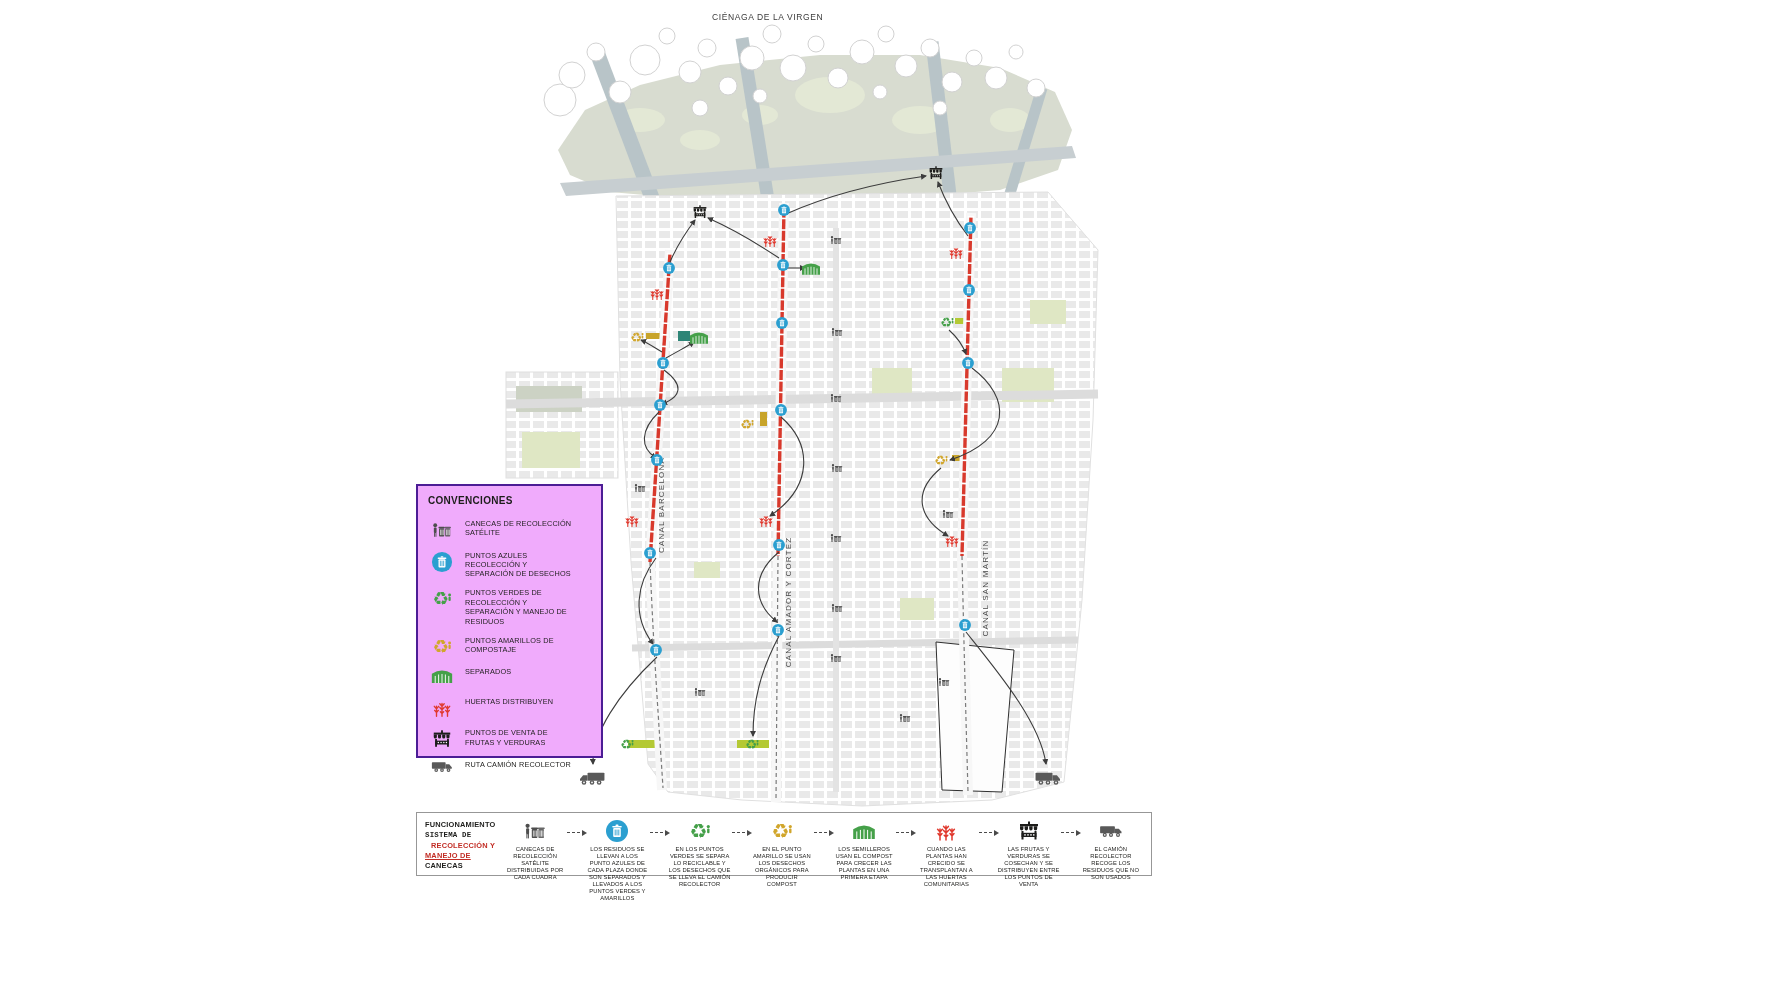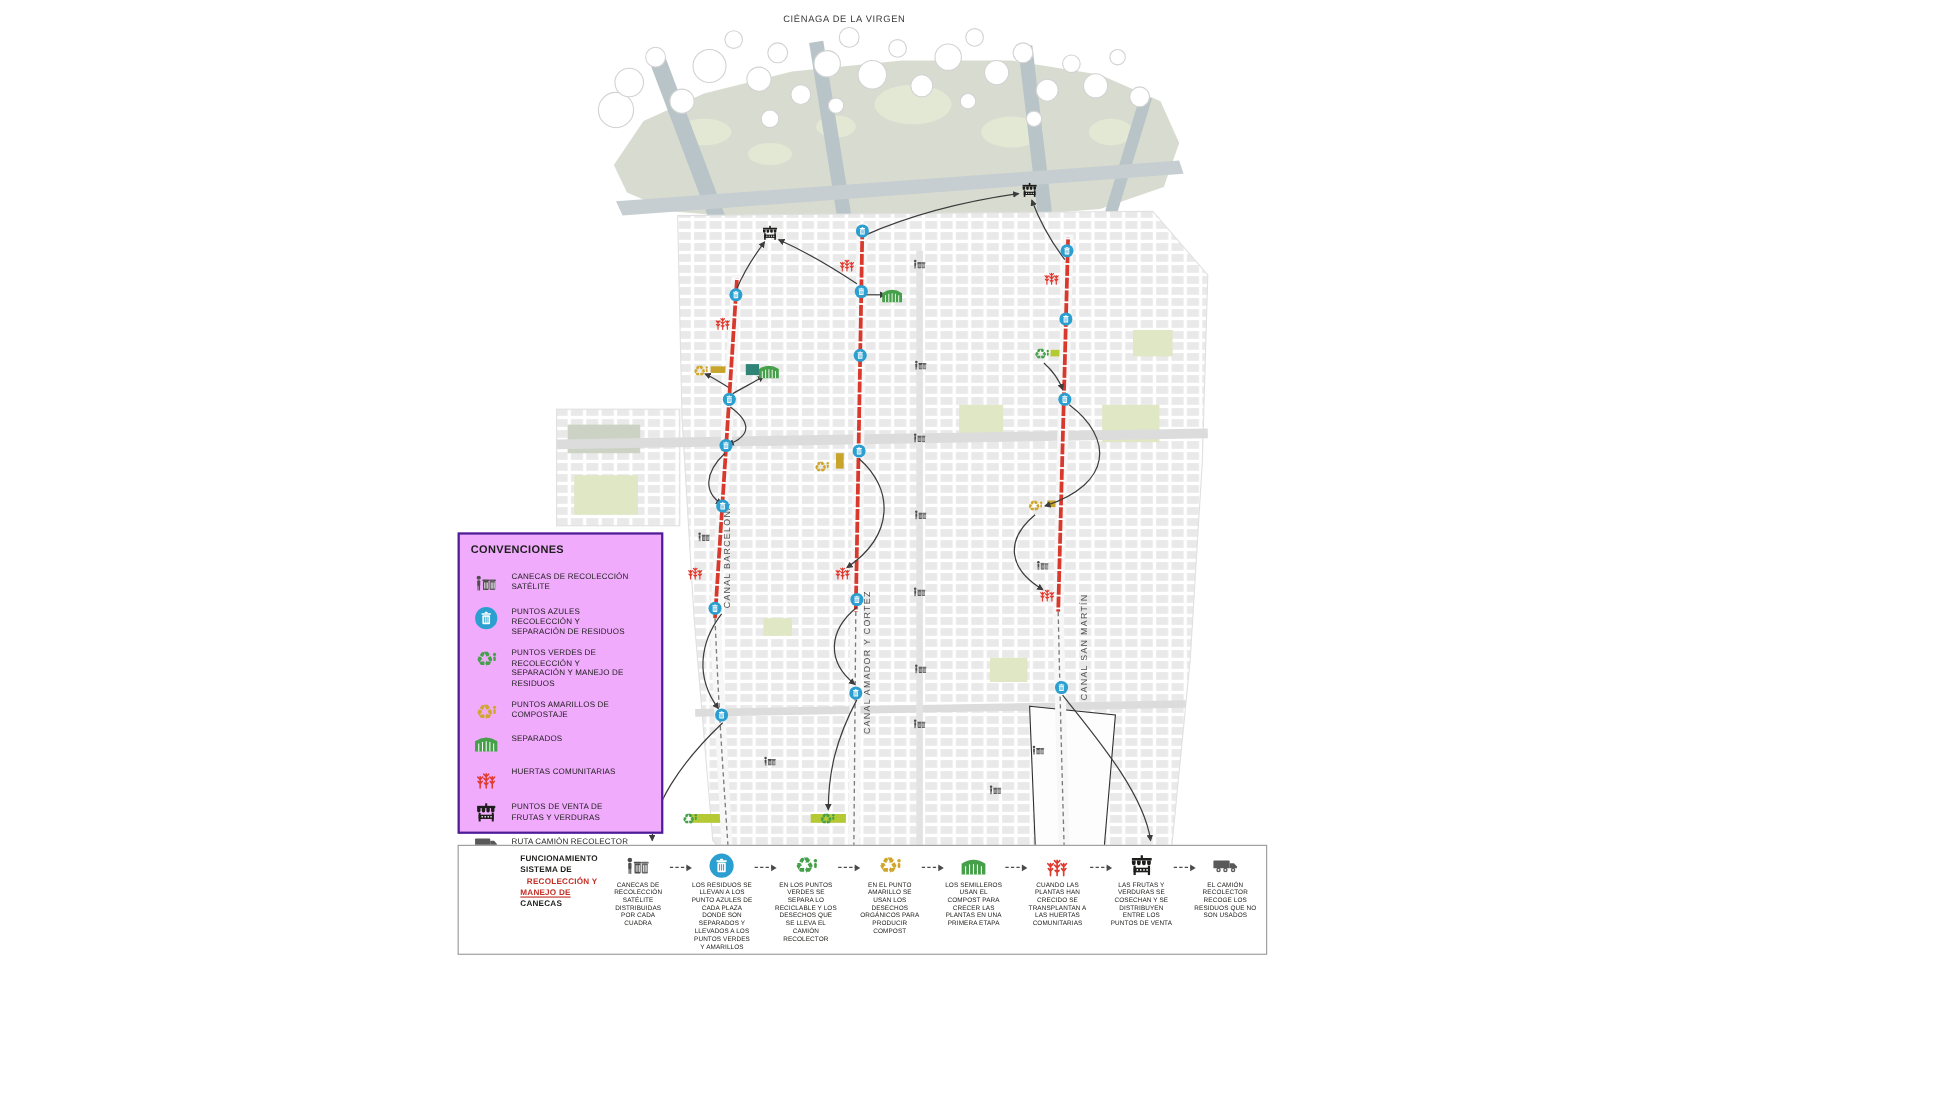--- a/index.html
+++ b/index.html
@@ -23,22 +23,22 @@
     position:absolute;left:416px;top:484px;width:187px;height:274px;box-sizing:border-box;
     background:#f0abfc;border:2px solid #4c1d95;z-index:5;padding:9px 24px 6px 10px;
   }
   #legend-title{font-size:10px;font-weight:bold;letter-spacing:0.3px;margin-bottom:13px;}
   .legend-item{display:flex;align-items:flex-start;gap:9px;margin-bottom:9.5px;min-height:20px;}
   .legend-icon{flex:0 0 28px;display:flex;justify-content:center;align-items:center;line-height:0;}
   .legend-label{font-size:7.3px;line-height:1.3;letter-spacing:0.15px;}
 
   
   #flow-bar{
-    position:absolute;left:416px;top:768px;width:736px;height:100px;box-sizing:border-box;
-    background:#ffffff;border:1px solid #979797;z-index:5;display:flex;padding-left:48px;
+    position:absolute;left:416px;top:812px;width:736px;height:64px;box-sizing:border-box;
+    background:#ffffff;border:1px solid #979797;z-index:5;display:flex;
   }
   #flow-title{flex:0 0 76px;padding:7px 2px 0 8px;font-size:7.4px;font-weight:bold;line-height:1.4;letter-spacing:0.2px;}
   #flow-steps{flex:1;display:flex;align-items:flex-start;padding:4px 8px 2px 0;}
   .flow-step{flex:1 1 0;min-width:0;display:flex;flex-direction:column;align-items:center;padding:0 1px;}
   .flow-icon{height:27px;display:flex;align-items:center;justify-content:center;line-height:0;}
   .flow-caption{font-size:5.8px;line-height:1.22;text-align:center;letter-spacing:0.1px;margin-top:2px;}
   .flow-arrow{flex:0 0 18px;height:0;border-top:1px dashed #4a4a4a;margin-top:15px;position:relative;}
   .flow-arrow::after{
     content:'';position:absolute;right:-2px;top:-3.5px;
     border-left:5px solid #4a4a4a;border-top:3px solid transparent;border-bottom:3px solid transparent;
@@ -803,21 +803,21 @@
       <rect x="7.2" y="7" width="9.6" height="1.6" rx="0.8"></rect>
       <rect x="10.5" y="5.6" width="3" height="1.6" rx="0.8"></rect>
     </g>
     <g stroke="#2b9fd0" stroke-width="0.9">
       <line x1="10.2" y1="10.6" x2="10.2" y2="16.4"></line>
               <line x1="12" y1="10.6" x2="12" y2="16.4"></line>
       <line x1="13.8" y1="10.6" x2="13.8" y2="16.4"></line>
     </g>
           </svg>
         </span>
-        <span class="legend-label">PUNTOS AZULES RECOLECCIÓN Y SEPARACIÓN DE RESIDUOS</span>
+        <span class="legend-label">PUNTOS AZULES RECOLECCIÓN Y SEPARACIÓN DE DESECHOS</span>
       </div>
       <div class="legend-item">
         <span class="legend-icon">
           <svg width="22" height="22" viewBox="0 0 24 24">
     <text x="10.5" y="19" text-anchor="middle" font-size="20" font-family="DejaVu Sans, Liberation Sans, sans-serif" fill="#45a049">♻</text>
     <circle cx="20.3" cy="7.6" r="1.6" fill="#45a049"></circle>
     <rect x="19.1" y="9.6" width="2.4" height="4.6" rx="1" fill="#45a049"></rect>
           </svg>
         </span>
         <span class="legend-label">PUNTOS VERDES DE RECOLECCIÓN Y SEPARACIÓN Y MANEJO DE RESIDUOS</span>
@@ -848,21 +848,21 @@
         <span class="legend-label">SEPARADOS</span>
       </div>
       <div class="legend-item">
         <span class="legend-icon">
           <svg width="22" height="22" viewBox="0 0 24 24" stroke="#e0392e" stroke-width="1.5" fill="none" stroke-linecap="round">
     <path d="M6 21 V10 M6 13 L3.6 10.2 M6 13 L8.4 10.2 M6 17 L4 14.6 M6 17 L8 14.6"></path>
     <path d="M12 21 V7 M12 10 L9.6 7.4 M12 10 L14.4 7.4 M12 14 L9.6 11.4 M12 14 L14.4 11.4 M12 18 L10.2 16.2 M12 18 L13.8 16.2"></path>
     <path d="M18 21 V10 M18 13 L15.6 10.2 M18 13 L20.4 10.2 M18 17 L16 14.6 M18 17 L20 14.6"></path>
           </svg>
         </span>
-        <span class="legend-label">HUERTAS COMUNITARIAS</span>
+        <span class="legend-label">HUERTAS DISTRIBUYEN</span>
       </div>
       <div class="legend-item">
         <span class="legend-icon">
           <svg width="22" height="22" viewBox="0 0 24 24" fill="#1d1d1b">
     <rect x="11" y="2.5" width="2" height="3"></rect>
     <rect x="3" y="5" width="18" height="2.2"></rect>
     <path d="M3 7.2 h3.4 v2.6 a1.7 1.7 0 0 1 -3.4 0 Z M7.6 7.2 h3.4 v2.6 a1.7 1.7 0 0 1 -3.4 0 Z M12.2 7.2 h3.4 v2.6 a1.7 1.7 0 0 1 -3.4 0 Z M16.8 7.2 h3.4 v2.6 a1.7 1.7 0 0 1 -3.4 0 Z"></path>
     <rect x="4.5" y="12" width="2" height="8.5"></rect>
             <rect x="17.5" y="12" width="2" height="8.5"></rect>
     <rect x="4.5" y="13.8" width="15" height="4.2"></rect>
@@ -890,21 +890,21 @@
           </svg>
         </span>
         <span class="legend-label">RUTA CAMIÓN RECOLECTOR</span>
       </div>
     </div>
 </div>
 
 <div id="flow-bar">
   <div id="flow-title">
       <div style="color: rgb(29, 29, 27);">FUNCIONAMIENTO</div>
-      <div style="color: rgb(29, 29, 27);">SISTEMA DE</div>
+      <div style="color: rgb(29, 29, 27); font-family: Liberation Mono, monospace;">SISTEMA DE</div>
       <div style="color: rgb(194, 45, 37); text-align: center;">RECOLECCIÓN Y</div>
       <div style="color: rgb(194, 45, 37); text-decoration: underline;">MANEJO DE</div>
       <div style="color: rgb(29, 29, 27);">CANECAS</div>
     </div>
   <div id="flow-steps">
       <div class="flow-step">
         <span class="flow-icon">
           <svg width="24" height="24" viewBox="0 0 24 24">
     <g fill="#4d4d4d">
       <circle cx="4.6" cy="6.8" r="2.1"></circle>

